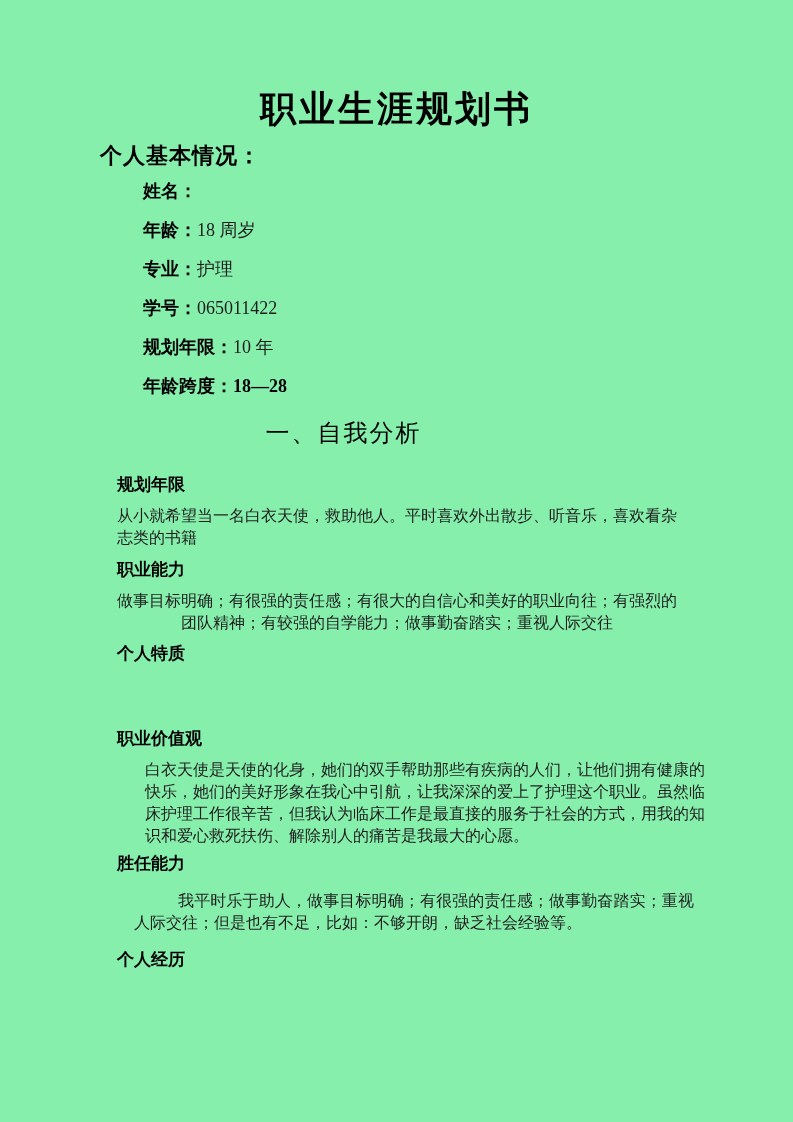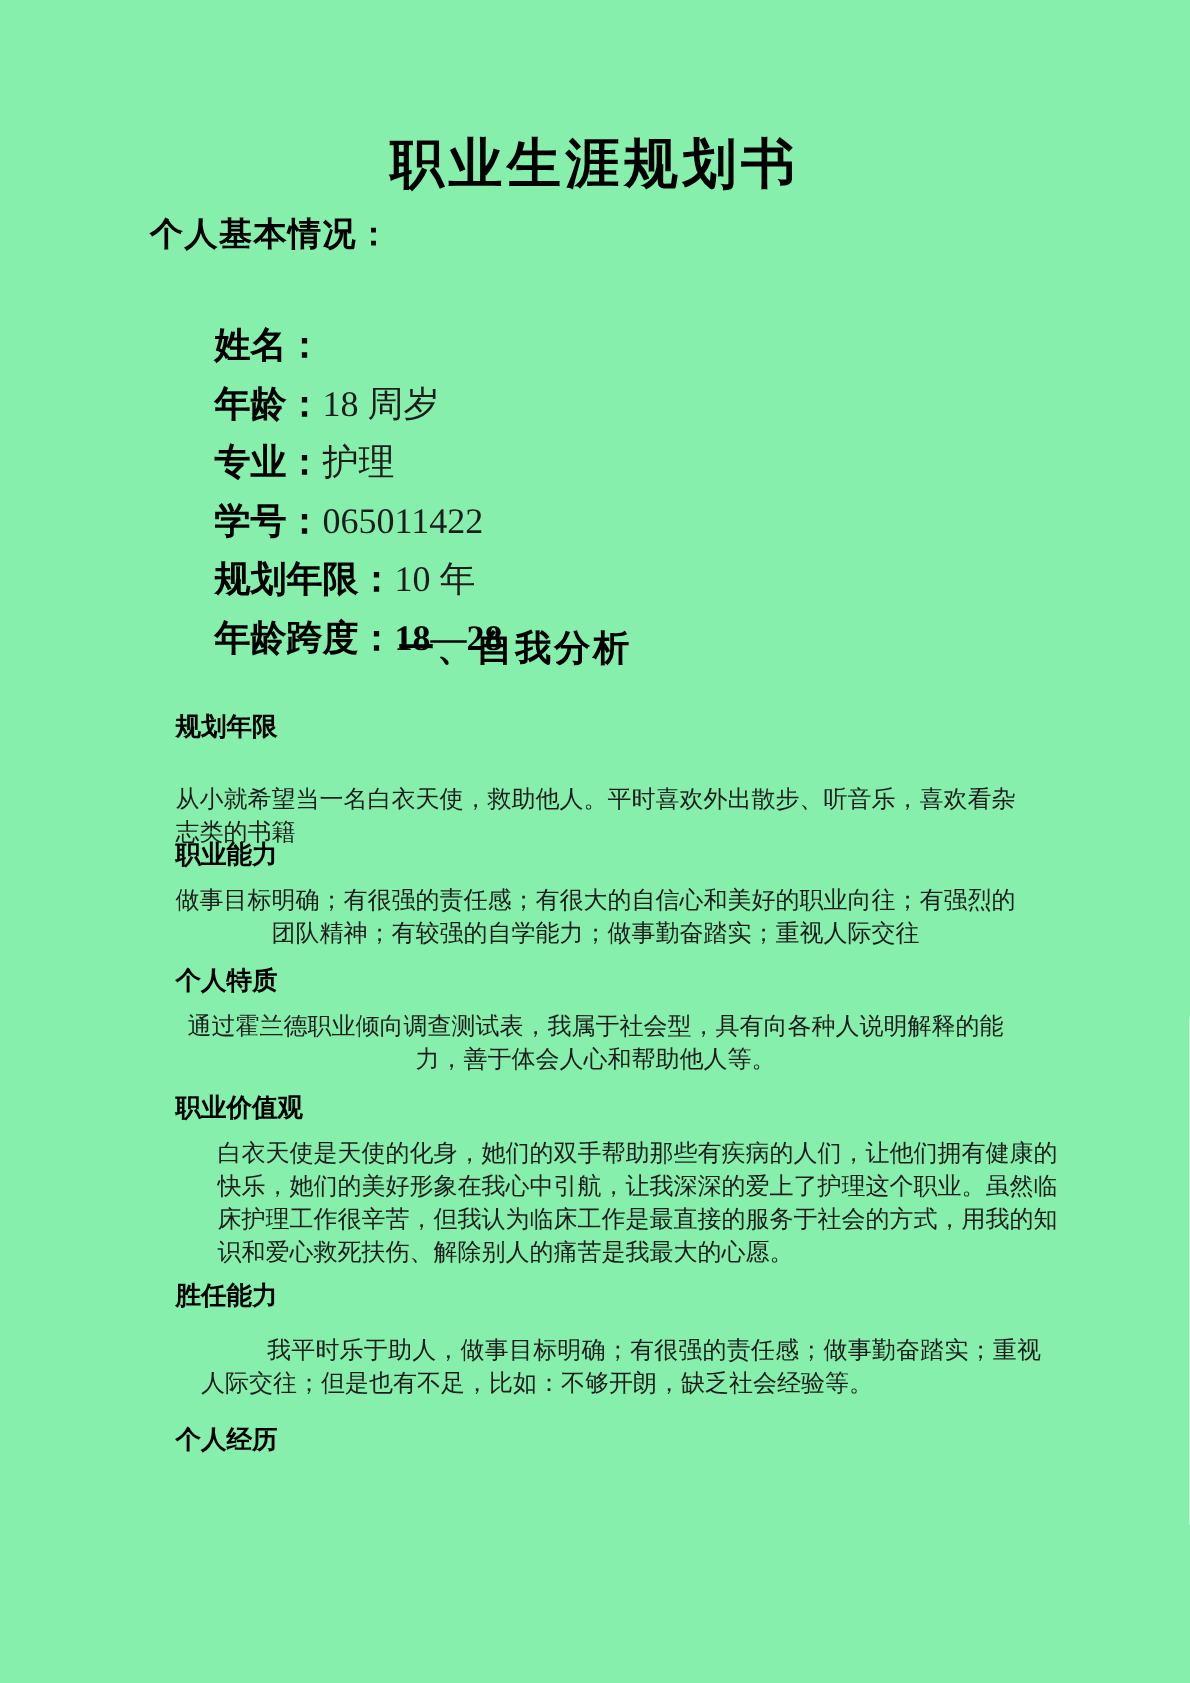--- a/index.html
+++ b/index.html
@@ -33,43 +33,42 @@
     top: 141px;
     left: 100px;
     font-size: 22px;
     line-height: 30px;
     font-weight: bold;
     letter-spacing: 1px;
   }
   .info-item {
     position: absolute;
     left: 143px;
-    font-size: 24px;
+    font-size: 18px;
     line-height: 24px;
     white-space: nowrap;
-    margin-top: 40px;
   }
   .info-item.i0 { top: 179px; }
   .info-item.i1 { top: 218px; }
   .info-item.i2 { top: 257px; }
   .info-item.i3 { top: 296px; }
   .info-item.i4 { top: 335px; }
   .info-item.i5 { top: 374px; }
   .info-label { font-weight: bold; }
   .info-value { font-weight: normal; color: #1d1d1d; }
   .info-item.i5 .info-value { font-weight: bold; color: #000; }
   .sec-heading {
     position: absolute;
     top: 418px;
     left: 0;
     width: 687px;
     text-align: center;
     font-size: 24px;
     line-height: 30px;
-    font-weight: bold;
+    font-weight: normal;
     letter-spacing: 2px;
   }
   .sub-heading {
     position: absolute;
     left: 117px;
     font-size: 17px;
     line-height: 22px;
     font-weight: bold;
     white-space: nowrap;
   }
@@ -78,21 +77,21 @@
     left: 117px;
     width: 560px;
     font-size: 16px;
     line-height: 22px;
     color: #1d1d1d;
     text-align: justify;
     text-justify: inter-ideograph;
   }
   .para.center { text-align: center; }
   .para.indent { text-indent: 44px; margin-left: 17px; }
-  .sh1 { top: 474px; }  .p1 { top: 523px; }
+  .sh1 { top: 474px; }  .p1 { top: 505px; }
   .sh2 { top: 559px; }  .p2 { top: 590px; }
   .sh3 { top: 643px; }  .p3 { top: 674px; }
   .sh4 { top: 728px; }  .p4 { top: 759px; margin-left: 28px; }
   .sh5 { top: 853px; }  .p5 { top: 890px; }
   .sh6 { top: 949px; }
 </style>
 </head>
 <body>
 
 <div class="page">
@@ -122,21 +121,20 @@
 
   <div class="sec-heading">一、自我分析</div>
 
   <div class="sub-heading sh1">规划年限</div>
   <div class="para p1">从小就希望当一名白衣天使，救助他人。平时喜欢外出散步、听音乐，喜欢看杂志类的书籍</div>
 
   <div class="sub-heading sh2">职业能力</div>
   <div class="para center p2">做事目标明确；有很强的责任感；有很大的自信心和美好的职业向往；有强烈的团队精神；有较强的自学能力；做事勤奋踏实；重视人际交往</div>
 
   <div class="sub-heading sh3">个人特质</div>
-  <div class="para center p3">通过霍兰德职业倾向调查测试表，我属于社会型，具有向各种人说明解释的能力，善于体会人心和帮助他人等。</div>
 
   <div class="sub-heading sh4">职业价值观</div>
   <div class="para p4">白衣天使是天使的化身，她们的双手帮助那些有疾病的人们，让他们拥有健康的快乐，她们的美好形象在我心中引航，让我深深的爱上了护理这个职业。虽然临床护理工作很辛苦，但我认为临床工作是最直接的服务于社会的方式，用我的知识和爱心救死扶伤、解除别人的痛苦是我最大的心愿。</div>
 
   <div class="sub-heading sh5">胜任能力</div>
   <div class="para indent p5">我平时乐于助人，做事目标明确；有很强的责任感；做事勤奋踏实；重视人际交往；但是也有不足，比如：不够开朗，缺乏社会经验等。</div>
 
   <div class="sub-heading sh6">个人经历</div>
 
 </div>

